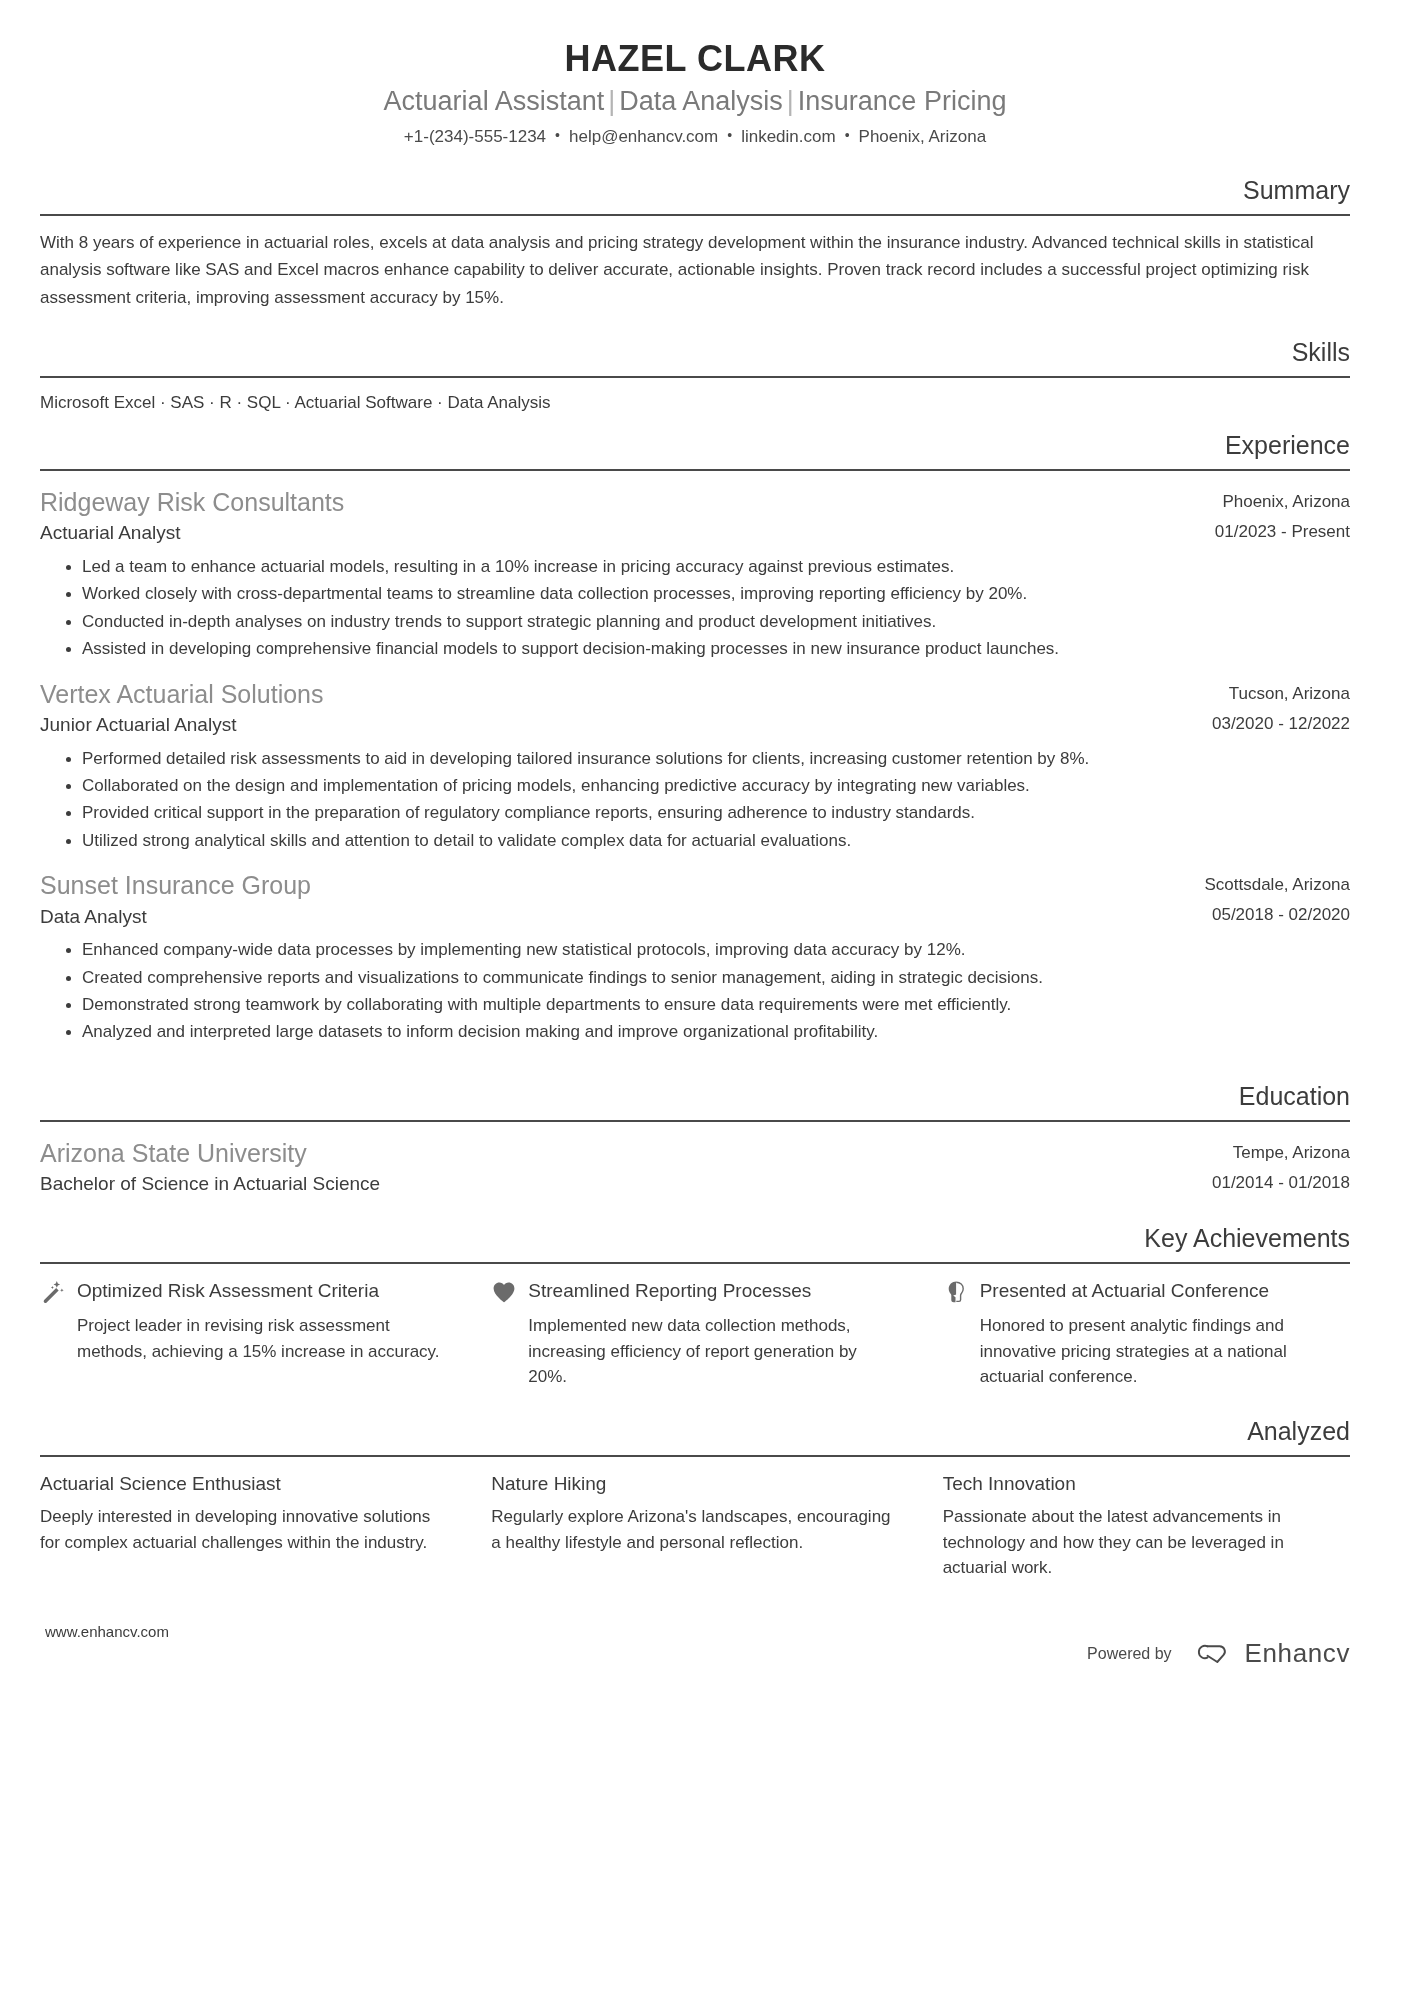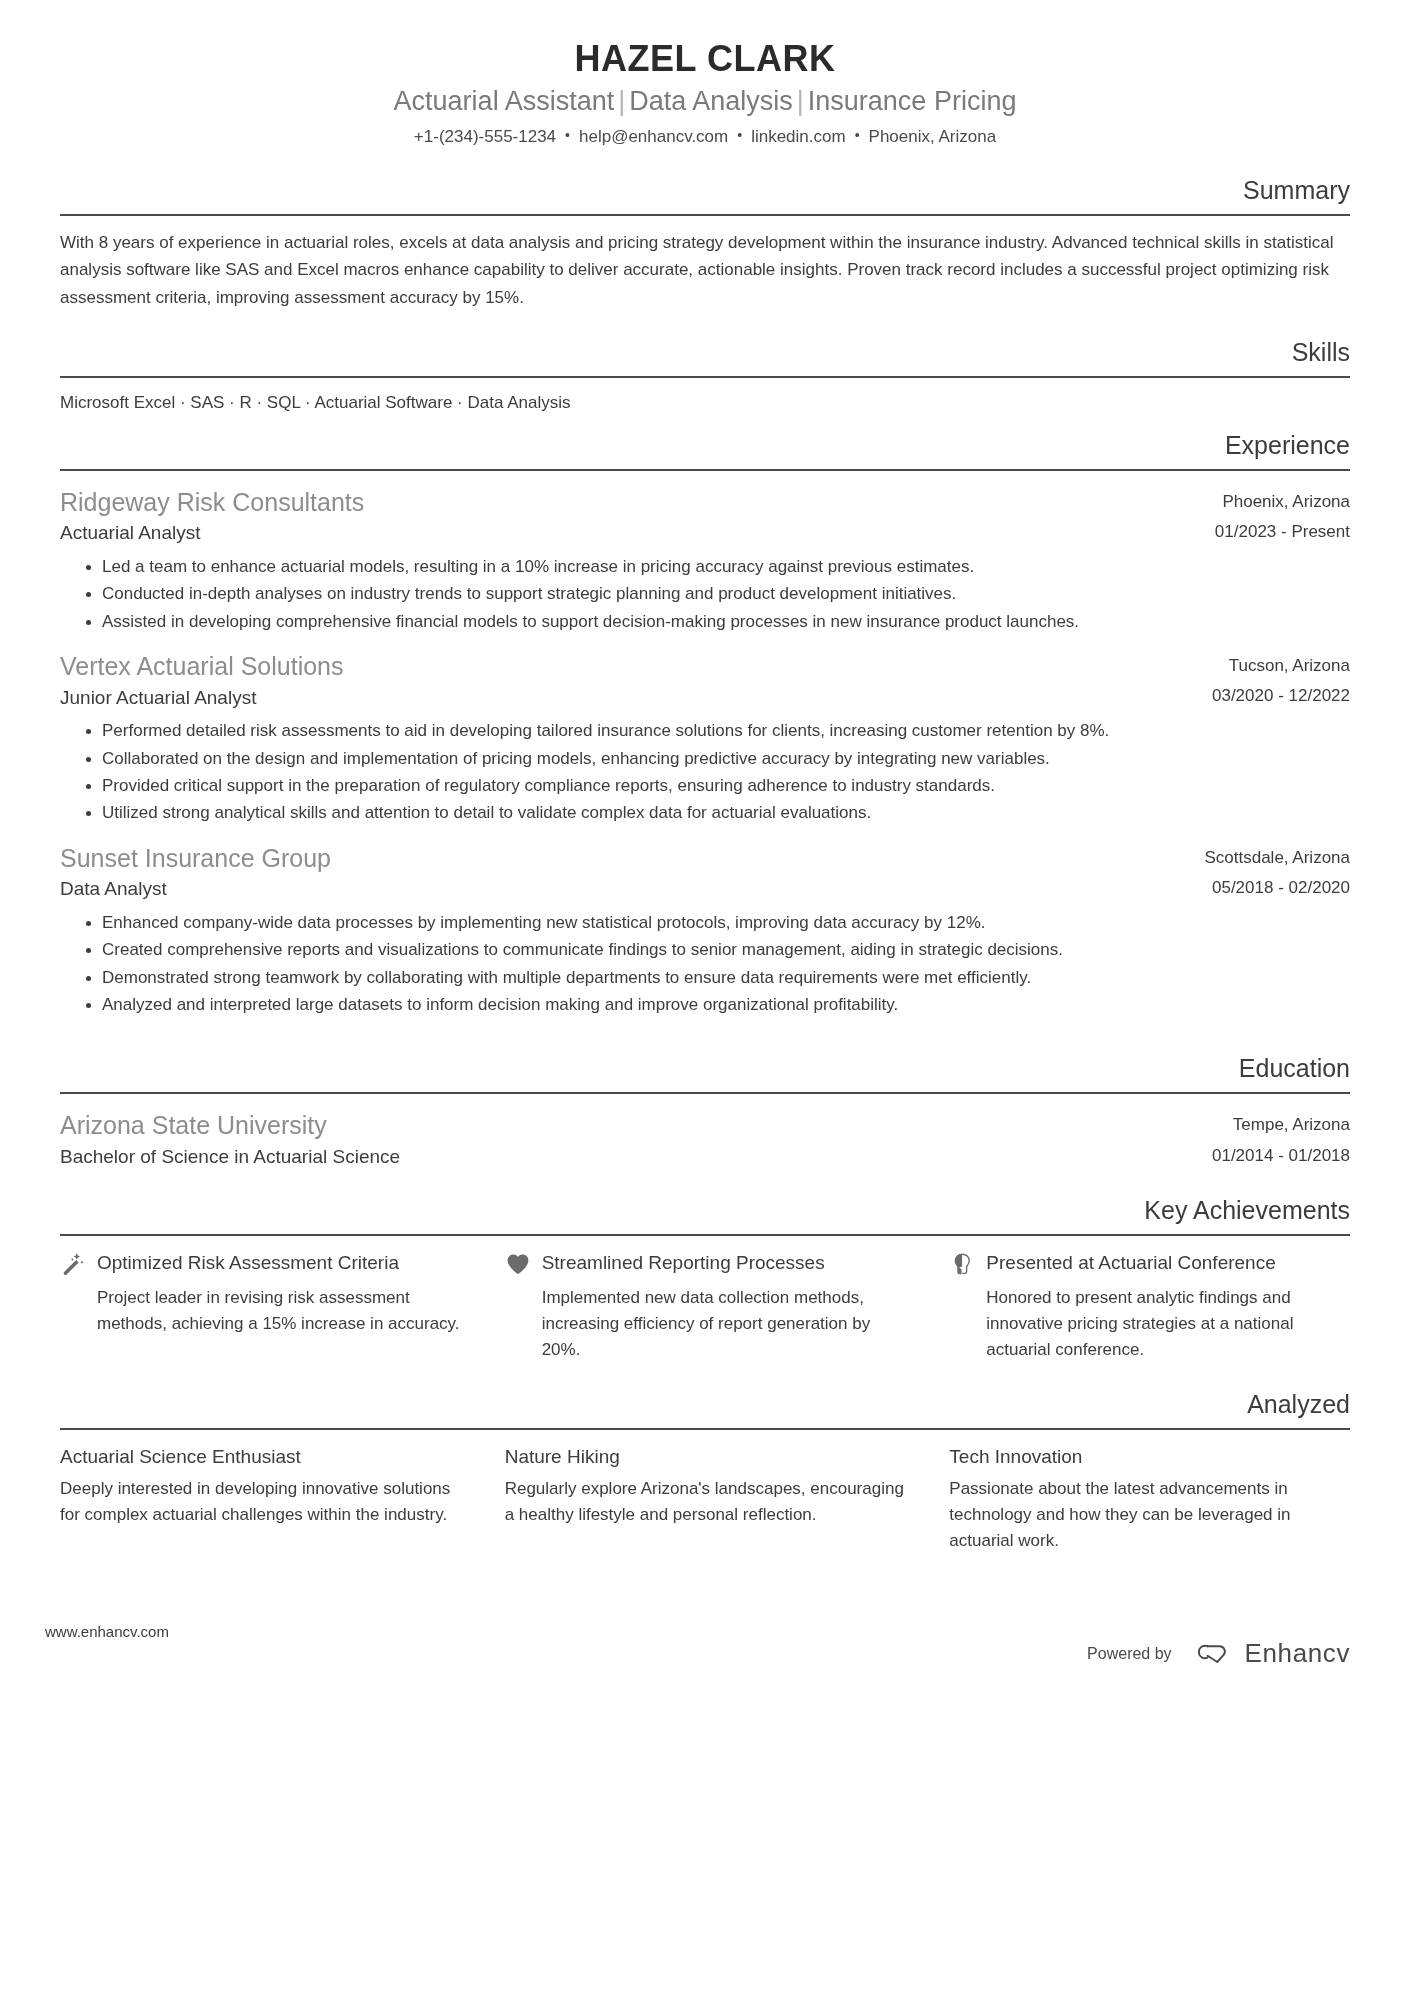--- a/index.html
+++ b/index.html
@@ -9,21 +9,21 @@
     background: #ffffff;
   }
   body {
     font-family: "Liberation Sans", sans-serif;
     color: #3c3c3c;
     position: relative;
   }
   .page {
     width: 1410px;
     height: 1713px;
-    padding: 36px 60px 0 60px;
+    padding: 36px 60px 0 40px;
     position: relative;
   }
 
   
   .hdr { text-align: center; }
   .hdr-name {
     font-size: 36px;
     font-weight: bold;
     letter-spacing: 0.5px;
     color: #2b2b2b;
@@ -261,20 +261,21 @@
       <div class="entry-row">
         <div class="entry-org">Ridgeway Risk Consultants</div>
         <div class="entry-loc">Phoenix, Arizona</div>
       </div>
       <div class="entry-row">
         <div class="entry-role">Actuarial Analyst</div>
         <div class="entry-dates">01/2023 - Present</div>
       </div>
       <ul class="bullets">
         <li>Led a team to enhance actuarial models, resulting in a 10% increase in pricing accuracy against previous estimates.</li>
+        <li>Worked closely with cross-departmental teams to streamline data collection processes, improving reporting efficiency by 20%.</li>
         <li>Conducted in-depth analyses on industry trends to support strategic planning and product development initiatives.</li>
         <li>Assisted in developing comprehensive financial models to support decision-making processes in new insurance product launches.</li>
       </ul>
     </div>
 
     <div class="entry">
       <div class="entry-row">
         <div class="entry-org">Vertex Actuarial Solutions</div>
         <div class="entry-loc">Tucson, Arizona</div>
       </div>

